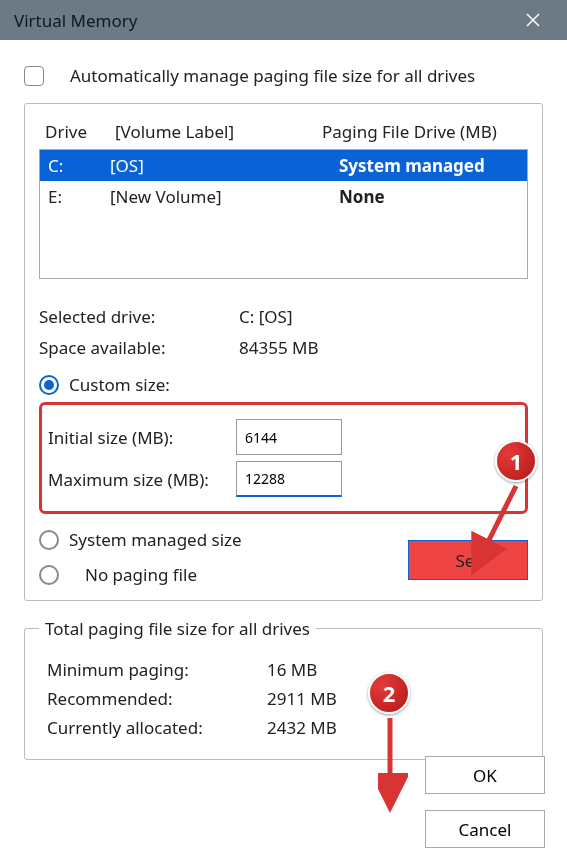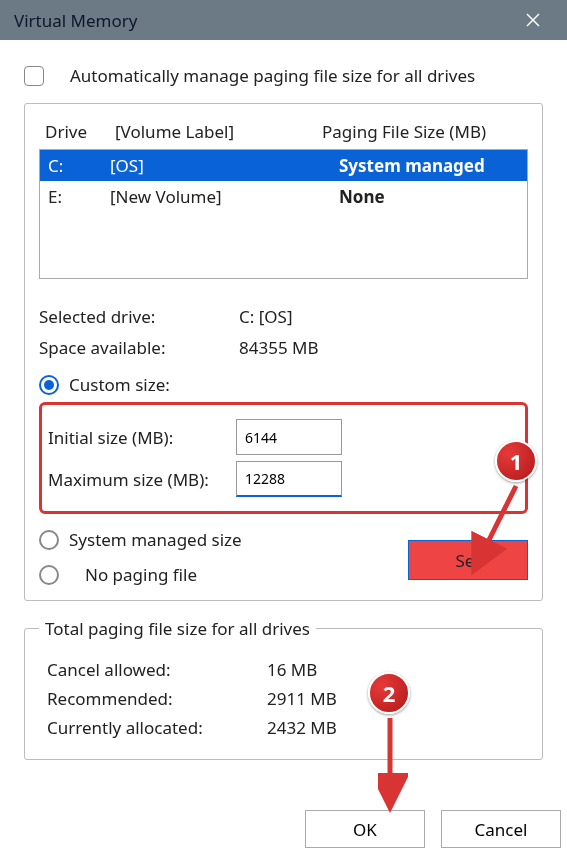--- a/index.html
+++ b/index.html
@@ -31,21 +31,21 @@
   .radio.checked { border-color:#0a63d6; }
   .radio.checked::after { content:""; position:absolute; inset:3px; background:#0a63d6; border-radius:50%; }
   .red-box { border:3px solid #d93434; border-radius:6px; padding:8px 8px 8px 6px; margin-top:6px; position:relative; }
   .size-row { display:flex; align-items:center; margin:6px 0; }
   .size-row .lbl { width:188px; }
   .txtin { width:106px; height:36px; border:1px solid #999; padding:4px 8px; font-size:14px; }
   .txtin.focus { border-bottom:2px solid #0a63d6; }
   .setbtn { width:120px; height:40px; border:1px solid #0a63d6; background:#ef4444; color:#222; font-size:17px; display:flex; align-items:center; justify-content:center; float:right; margin-top:-46px; }
   .totals .trow { display:flex; margin:6px 0 6px 8px; }
   .totals .trow .lbl { width:220px; }
-  .bottom-btns { position:absolute; bottom:18px; right:6px; display:flex; gap:16px; }
+  .bottom-btns { position:absolute; bottom:18px; right:22px; display:flex; gap:16px;flex-direction:column; }
   .btn { width:120px; height:38px; border:1px solid #aaa; background:#fff; font-size:17px; display:flex; align-items:center; justify-content:center; }
   .marker { position:absolute; width:42px; height:42px; border-radius:50%; background: radial-gradient(circle at 30% 30%, #e63a3a, #b11818); color:#fff; font-weight:bold; font-size:22px; display:flex; align-items:center; justify-content:center; border:2px solid #fff; box-shadow:0 1px 3px rgba(0,0,0,.4);}
   .arrow { position:absolute; pointer-events:none; }
 </style>
 </head>
 <body>
 
 <div class="titlebar">
   <span>Virtual Memory</span>
   <span class="spacer"></span>
@@ -61,21 +61,21 @@
 
   <div class="checkbox-row">
     <div class="chk"></div>
     <span>Automatically manage paging file size for all drives</span>
   </div>
 
   <fieldset>
     <div class="headers">
       <span class="col-drive">Drive</span>
       <span class="col-vol">[Volume Label]</span>
-      <span class="col-size">Paging File Size (MB)</span>
+      <span class="col-size">Paging File Drive (MB)</span>
     </div>
     <div class="drive-list">
       <div class="drive-row selected">
         <span class="d1">C:</span>
         <span class="d2">[OS]</span>
         <span class="d3">System managed</span>
       </div>
       <div class="drive-row">
         <span class="d1">E:</span>
         <span class="d2">[New Volume]</span>
@@ -119,21 +119,21 @@
     </div>
     <div class="setbtn">
       <span>Set</span>
     </div>
     <div style="clear:both"></div>
   </fieldset>
 
   <fieldset class="totals">
     <legend>Total paging file size for all drives</legend>
     <div class="trow">
-      <span class="lbl">Cancel allowed:</span>
+      <span class="lbl">Minimum paging:</span>
       <span>16 MB</span>
     </div>
     <div class="trow">
       <span class="lbl">Recommended:</span>
       <span>2911 MB</span>
     </div>
     <div class="trow">
       <span class="lbl">Currently allocated:</span>
       <span>2432 MB</span>
     </div>

